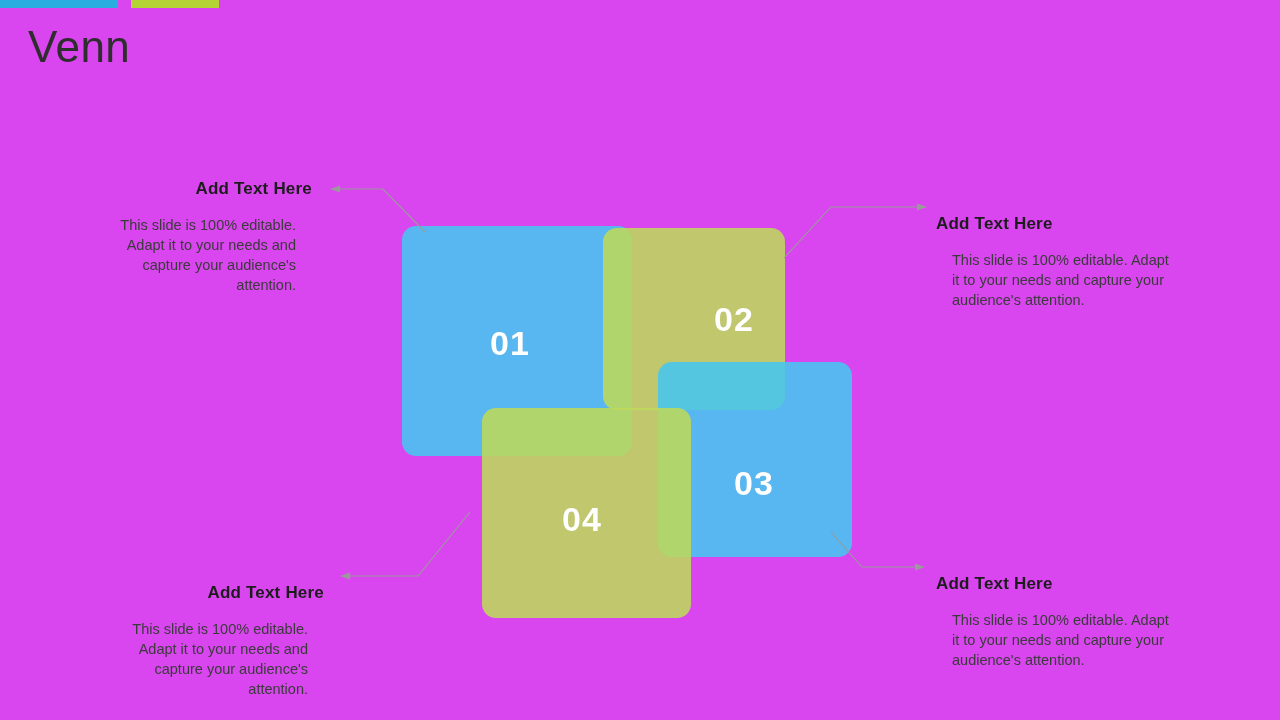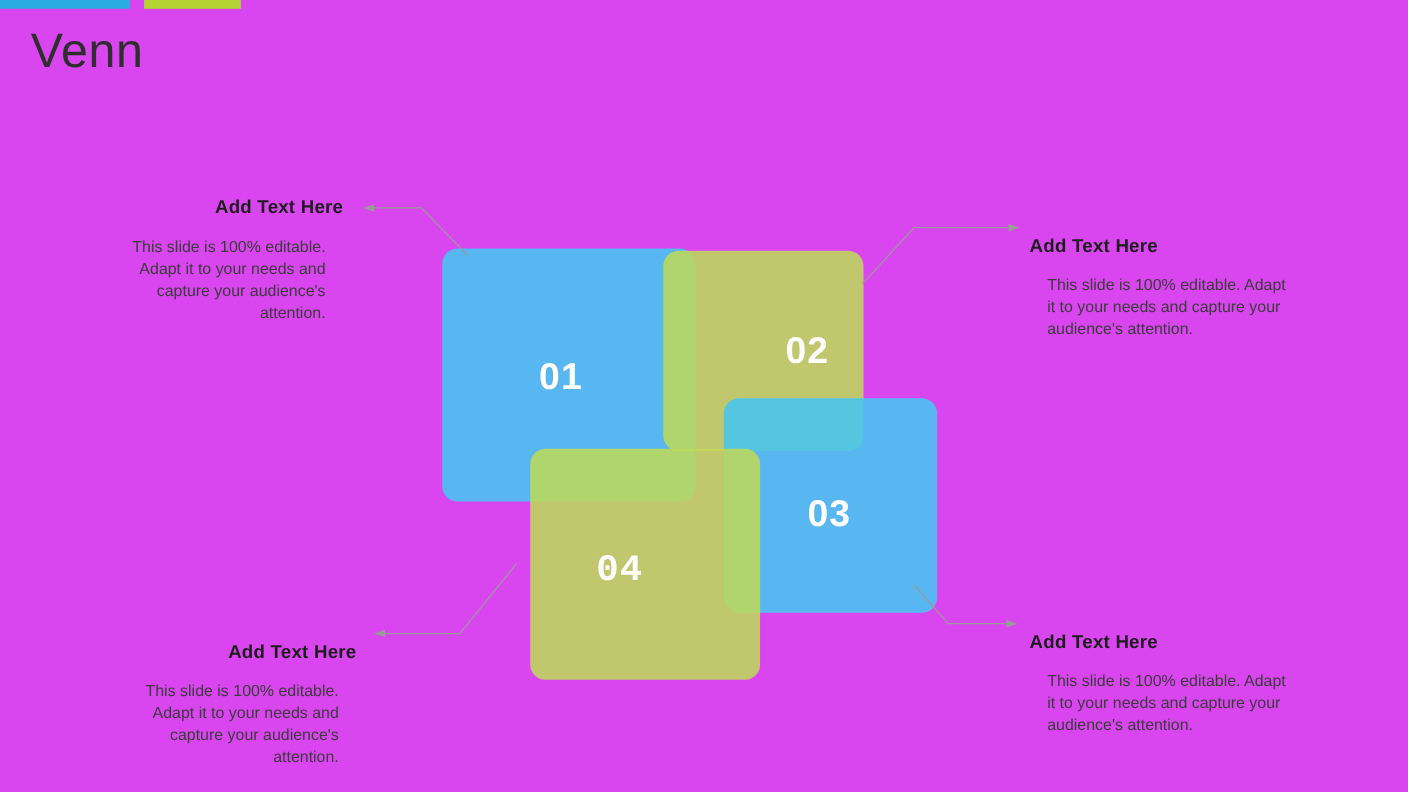--- a/index.html
+++ b/index.html
@@ -67,22 +67,22 @@
   }
 
   
   #sq-01 { left: 402px; top: 226px; width: 230px; height: 230px; z-index: 10; }
   #sq-02b{ left: 603px; top: 228px; width: 182px; height: 182px; z-index: 11; }
   #sq-03 { left: 658px; top: 362px; width: 194px; height: 195px; z-index: 12; }
   #sq-04 { left: 482px; top: 408px; width: 209px; height: 210px; z-index: 13; }
 
   #num-01 { left: 490px; top: 324px; }
   #num-02 { left: 666px; top: 300px; margin-left: 48px; }
-  #num-03 { left: 734px; top: 448px; }
-  #num-04 { left: 542px; top: 500px; font-family: Liberation Mono, monospace; }
+  #num-03 { left: 734px; top: 464px; }
+  #num-04 { left: 562px; top: 500px; }
 
   
   #connectors {
     position: absolute;
     left: 0;
     top: 0;
     width: 1280px;
     height: 720px;
     z-index: 30;
     pointer-events: none;

